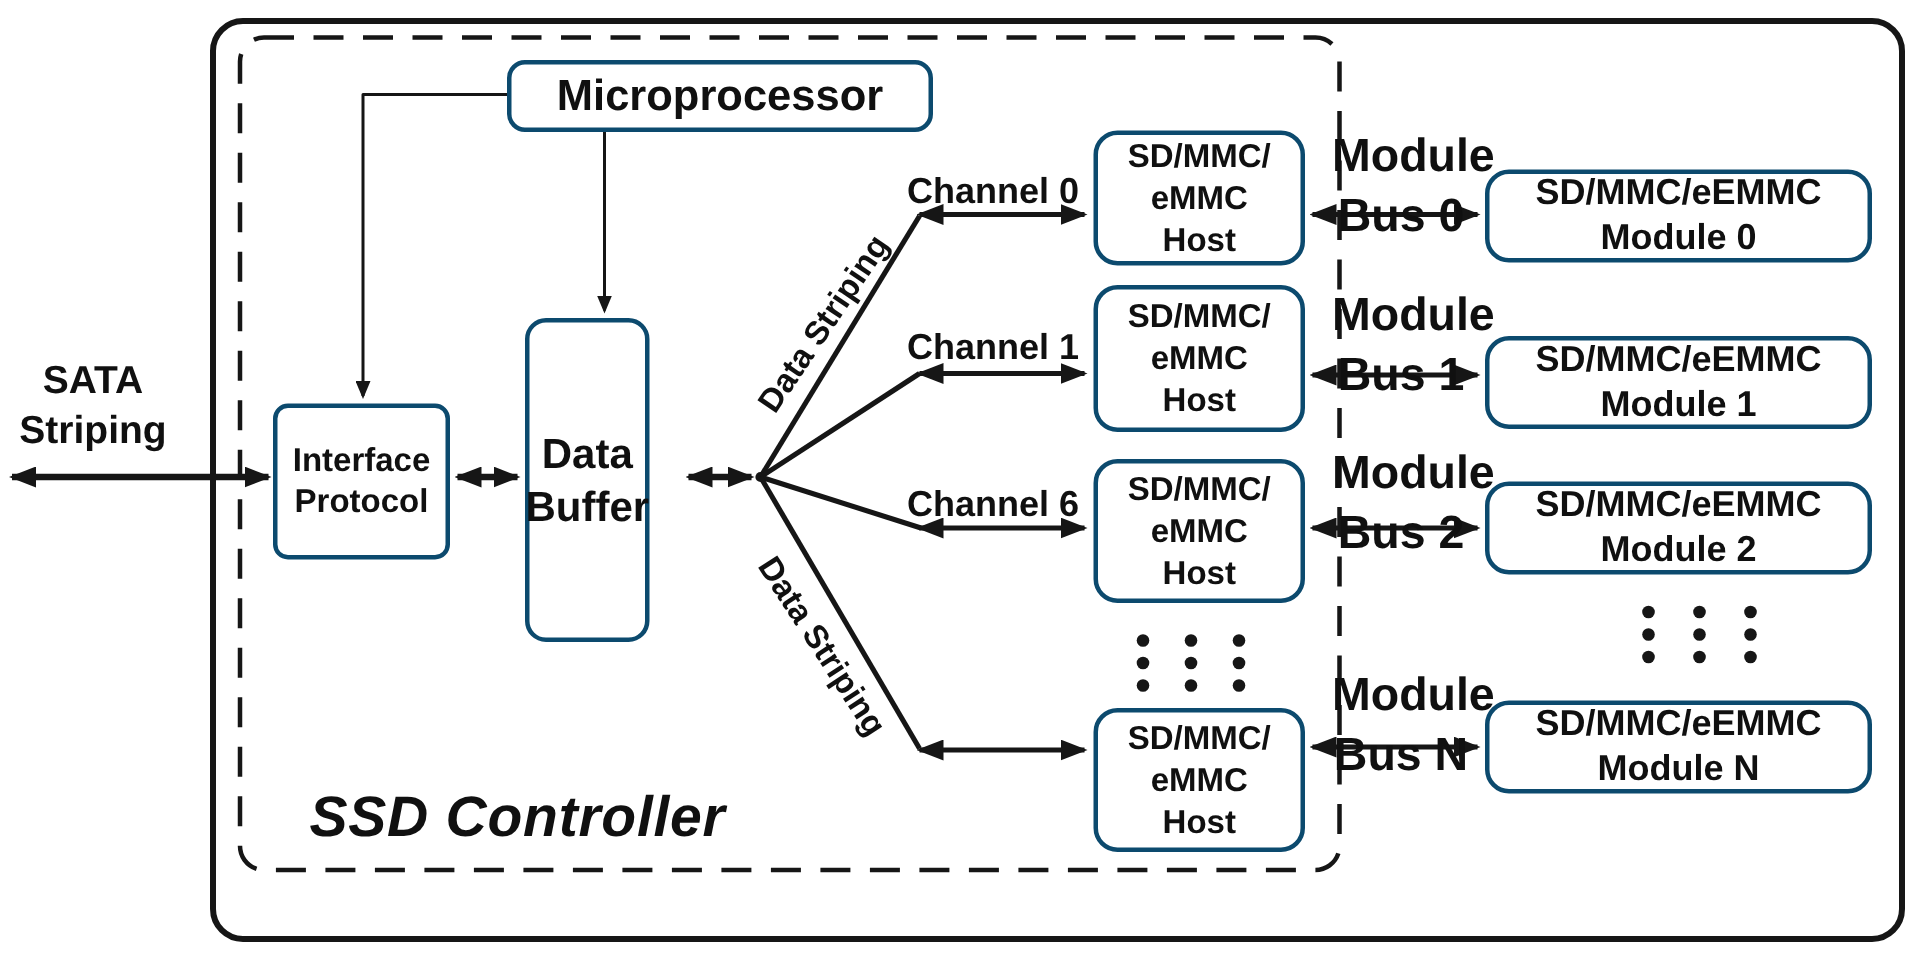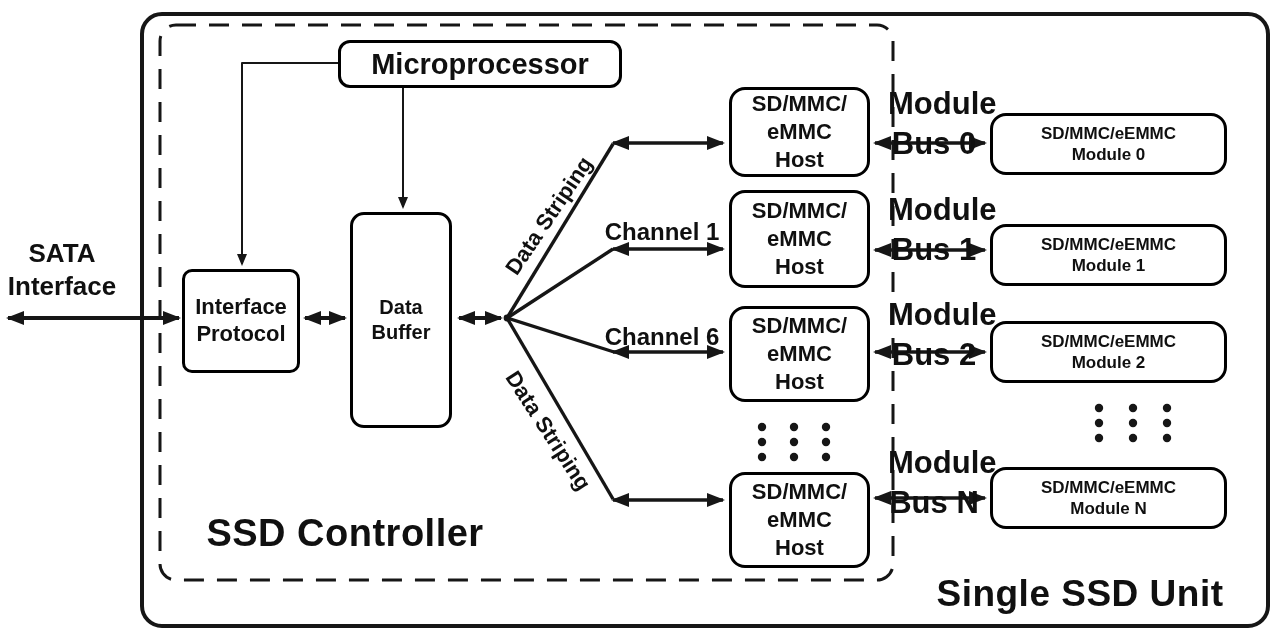--- a/index.html
+++ b/index.html
@@ -17,36 +17,36 @@
   #wires .w3{stroke-width:3.4;}
   #wires .w2{stroke-width:2;}
   #wires .outer{stroke-width:4;}
   #wires .dash{stroke-width:3;stroke-dasharray:20 13;}
   #wires circle{fill:#161616;stroke:none;}
   #wires marker path{fill:#161616;stroke:none;}
 
   .box{
     position:absolute;z-index:2;
     background:#ffffff;
-    border:3px solid #000000;
+    border:3px solid #0c4a6e;
     display:flex;align-items:center;justify-content:center;
     text-align:center;font-weight:bold;
     white-space:pre-line;
     box-sizing:border-box;
   }
   .lbl{
     position:absolute;z-index:3;
     font-weight:bold;text-align:center;
     white-space:pre-line;line-height:1.25;
   }
   .micro{left:338px;top:40px;width:284px;height:48px;border-radius:12px;font-size:29px;}
   .ip{left:182px;top:269px;width:118px;height:104px;border-radius:10px;font-size:22px;line-height:1.22;}
-  .db{left:350px;top:212px;width:102px;height:216px;border-radius:14px;font-size:20px;line-height:1.25;}
+  .db{left:350px;top:212px;width:83px;height:216px;border-radius:14px;font-size:28px;line-height:1.25;}
   .host{left:729px;width:141px;border-radius:16px;font-size:22px;line-height:1.28;}
-  .module{left:990px;width:237px;height:62px;border-radius:16px;font-size:17px;line-height:1.25;}
+  .module{left:990px;width:258px;height:62px;border-radius:16px;font-size:24px;line-height:1.25;}
   .chlbl{width:124px;font-size:24px;}
   .buslbl{width:92px;font-size:31px;line-height:1.3;}
   .striping{width:162px;font-size:22px;}
   .corner{font-size:38px;letter-spacing:0.5px;}
 </style>
 </head>
 <body>
 
 <div id="canvas">
 
@@ -108,31 +108,32 @@
       <circle cx="1099" cy="423" r="4.2"></circle>
         <circle cx="1133" cy="423" r="4.2"></circle>
         <circle cx="1167" cy="423" r="4.2"></circle>
       <circle cx="1099" cy="438" r="4.2"></circle>
         <circle cx="1133" cy="438" r="4.2"></circle>
         <circle cx="1167" cy="438" r="4.2"></circle>
     </g>
   </svg>
 
   <div class="lbl" style="left:0px;top:237px;width:124px;font-size:26px;">SATA
-Interface</div>
+Striping</div>
 
   <div class="box micro">Microprocessor</div>
   <div class="box ip">Interface
 Protocol</div>
   <div class="box db">Data
 Buffer</div>
 
   <div class="lbl striping" style="left:468px;top:202px;transform:rotate(-56deg);">Data Striping</div>
   <div class="lbl striping" style="left:467px;top:417px;transform:rotate(57deg);">Data Striping</div>
 
+  <div class="lbl chlbl" style="left:600px;top:113px;">Channel 0</div>
   <div class="lbl chlbl" style="left:600px;top:217px;">Channel 1</div>
   <div class="lbl chlbl" style="left:600px;top:322px;">Channel 6</div>
 
   <div class="box host" style="top:87px;height:90px;">SD/MMC/
 eMMC
 Host</div>
   <div class="box host" style="top:190px;height:98px;">SD/MMC/
 eMMC
 Host</div>
   <div class="box host" style="top:306px;height:96px;">SD/MMC/
@@ -153,16 +154,15 @@
 
   <div class="box module" style="top:113px;">SD/MMC/eEMMC
 Module 0</div>
   <div class="box module" style="top:224px;">SD/MMC/eEMMC
 Module 1</div>
   <div class="box module" style="top:321px;">SD/MMC/eEMMC
 Module 2</div>
   <div class="box module" style="top:467px;">SD/MMC/eEMMC
 Module N</div>
 
-  <div class="lbl corner" style="left:195px;top:510px;width:300px;">SSD Controller</div>
-  <div class="lbl corner" style="left:922px;top:571px;width:316px;font-size:37px;">Single SSD Unit</div>
+  <div class="lbl corner" style="left:195px;top:522px;width:300px;font-style:italic;">SSD Controller</div>
 
 </div>
 
 </body></html>

